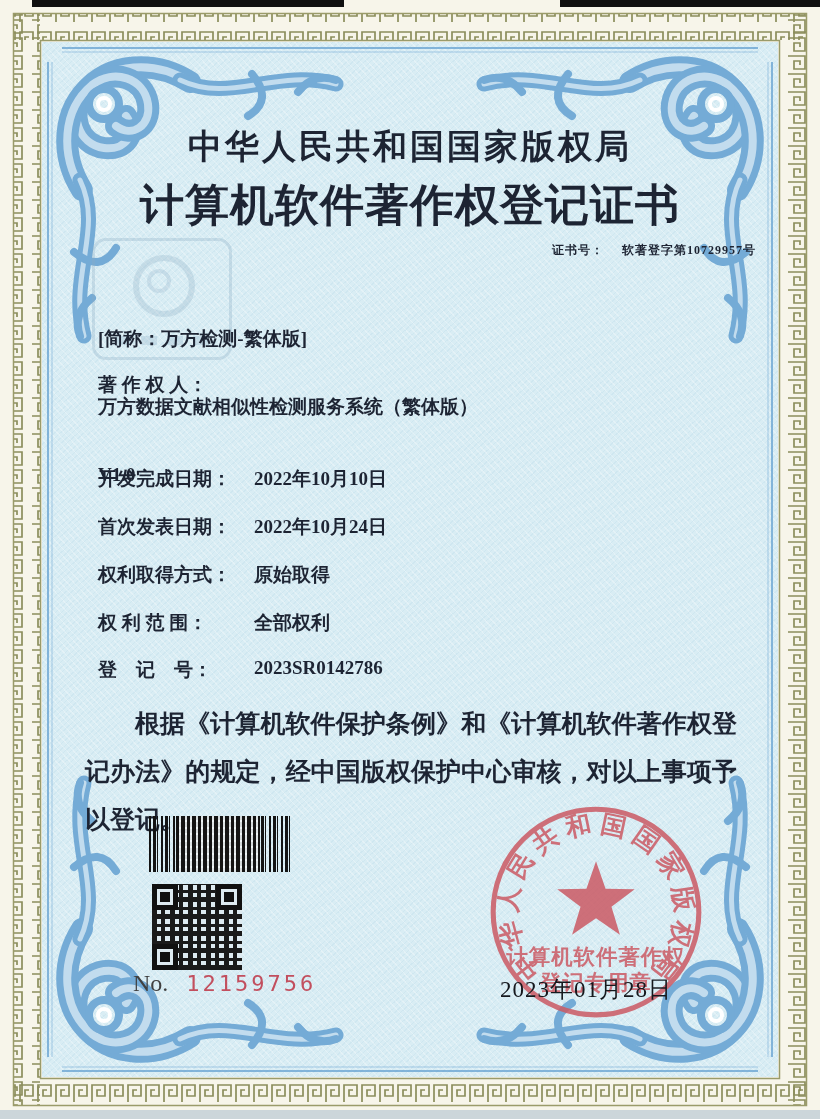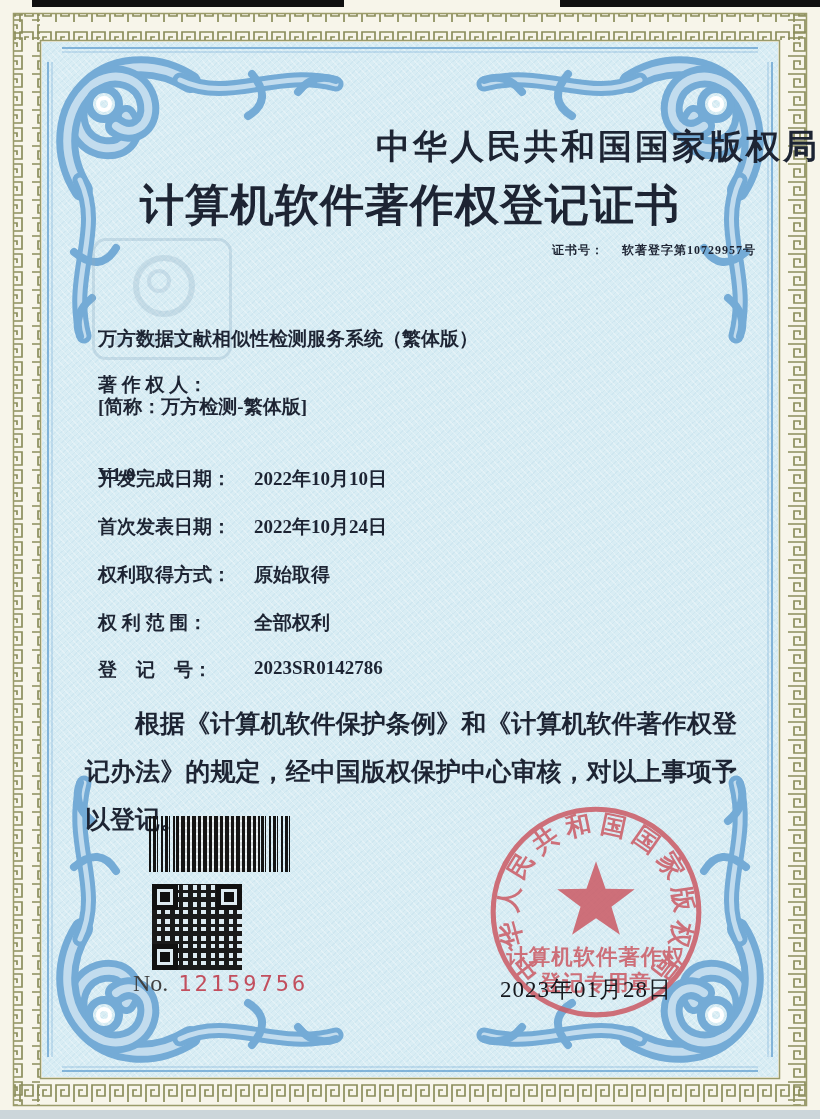--- a/index.html
+++ b/index.html
@@ -43,21 +43,21 @@
   .rib{stroke:var(--ornament_blue,#74abd6);stroke-width:22;fill:none;stroke-linecap:round;}
   .ribL{stroke:var(--ornament_blue_light,#c2dcee);stroke-width:8;fill:none;stroke-linecap:round;}
   .rib2{stroke:var(--ornament_blue,#74abd6);stroke-width:15;fill:none;stroke-linecap:round;}
   .ribL2{stroke:var(--ornament_blue_light,#c2dcee);stroke-width:5;fill:none;stroke-linecap:round;}
   .rib3{stroke:var(--ornament_blue,#74abd6);stroke-width:8;fill:none;stroke-linecap:round;}
   .rib4{stroke:#ffffff;stroke-width:4;fill:none;}
 
   .content{position:absolute;inset:0;z-index:5;color:var(--text_dark,#1d2433);}
   .authority{
     position:absolute;top:124px;left:0;width:100%;
-    text-align:right;font-size:34px;font-weight:700;letter-spacing:3px;
+    text-align:center;font-size:34px;font-weight:700;letter-spacing:3px;
   }
   .cert-title{
     position:absolute;top:176px;left:0;width:100%;
     text-align:center;font-size:44px;font-weight:700;letter-spacing:1px;
   }
   .cert-no{
     position:absolute;top:242px;right:64px;
     font-size:12px;font-weight:700;letter-spacing:1px;
   }
   .cert-no .gap{display:inline-block;width:18px;}
@@ -104,21 +104,21 @@
       repeating-linear-gradient(0deg, #1a1a1a 0 5px, transparent 5px 9px, #1a1a1a 9px 12px, transparent 12px 17px),
       repeating-linear-gradient(90deg, #1a1a1a 0 5px, #ddeaf0 5px 9px, #1a1a1a 9px 13px, #ddeaf0 13px 18px);
   }
   .finder{position:absolute;width:26px;height:26px;border:5px solid #111;background:#ddeaf0;box-sizing:border-box;}
   .finder::after{content:"";position:absolute;left:3px;top:3px;width:10px;height:10px;background:#111;}
   .f-tl{left:0;top:0;} .f-tr{right:0;top:0;} .f-bl{left:0;bottom:0;}
   .serial{position:absolute;left:133px;top:970px;font-size:24px;}
   .serial .no-label{font-weight:400;color:#404040;}
   .serial .no-value{
     font-family:"DejaVu Sans Mono","Liberation Mono",monospace;
-    font-size:22px;color:var(--serial_red,#c24f5e);letter-spacing:3px;margin-left:4px;
+    font-size:22px;color:var(--serial_red,#c24f5e);letter-spacing:3px;margin-left:12px;
   }
   .seal{position:absolute;left:484px;top:798px;width:224px;height:224px;z-index:6;opacity:.85;}
   .seal text{font-family:"Liberation Serif","DejaVu Serif",serif;font-weight:700;}
   .issue-date{
     position:absolute;left:500px;top:974px;z-index:7;
     font-size:23px;font-weight:400;color:#15181d;letter-spacing:1px;
   }
 </style>
 </head>
 <body>
@@ -190,22 +190,22 @@
 
     <div class="authority">中华人民共和国国家版权局</div>
     <div class="cert-title">计算机软件著作权登记证书</div>
 
     <div class="cert-no">
       <span>证书号：</span><span class="gap"></span><span>软著登字第10729957号</span>
     </div>
 
     <div class="row" style="top:283px">
       <div class="val multi">
+        <div>[简称：万方检测-繁体版]</div>
         <div>万方数据文献相似性检测服务系统（繁体版）</div>
-        <div>[简称：万方检测-繁体版]</div>
         <div>V1.0</div>
       </div>
     </div>
 
     <div class="row" style="top:372px">
       <span class="lbl">著 作 权 人：</span>
     </div>
 
     <div class="row" style="top:466px">
       <span class="lbl">开发完成日期：</span>

